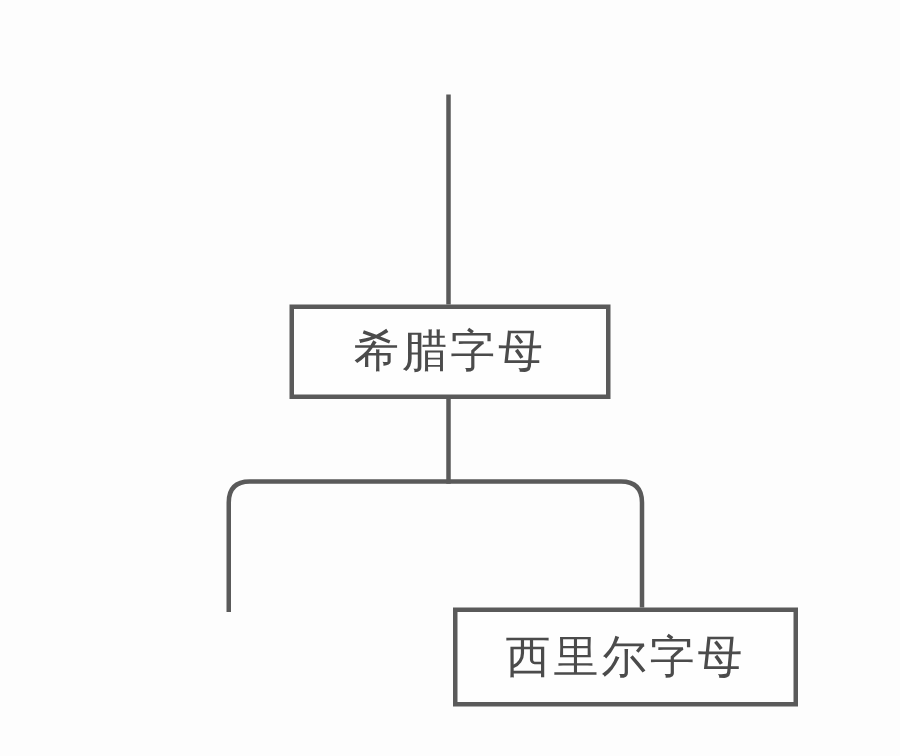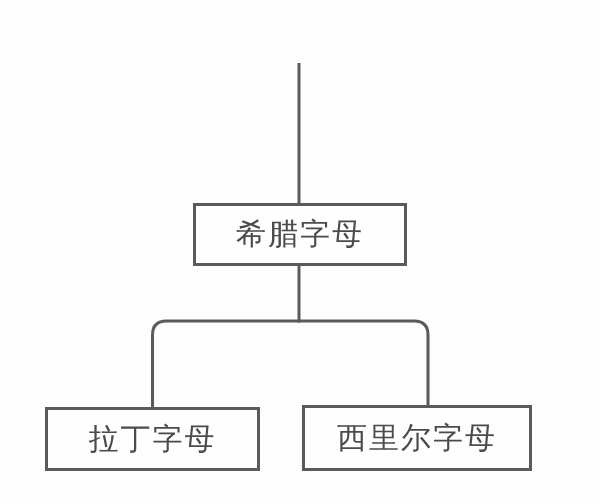--- a/index.html
+++ b/index.html
@@ -77,21 +77,18 @@
     <path d="M 299 265 L 299 322.5" fill="none" stroke="#5a5a5a" stroke-width="3"></path>
 
     <path d="M 152.5 408 L 152.5 335 Q 152.5 321 166.5 321 L 414 321 Q 428 321 428 335 L 428 406" fill="none" stroke="#5a5a5a" stroke-width="3"></path>
   </svg>
 
 
   <div class="node node-greek">
     <span>希腊字母</span>
   </div>
 
-  <div class="node node-latin">
-    <span>拉丁字母</span>
-  </div>
 
   <div class="node node-cyrillic">
     <span>西里尔字母</span>
   </div>
 
 </div>
 
 </body></html>

